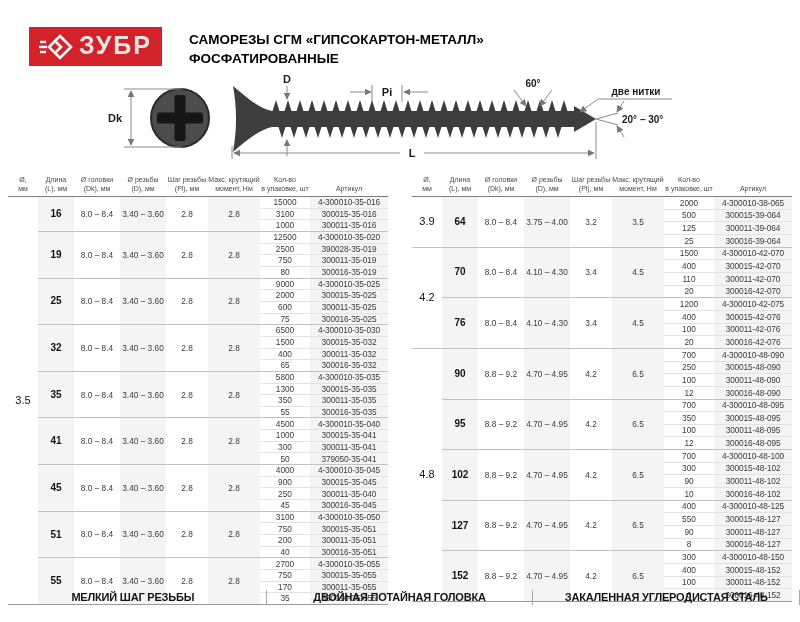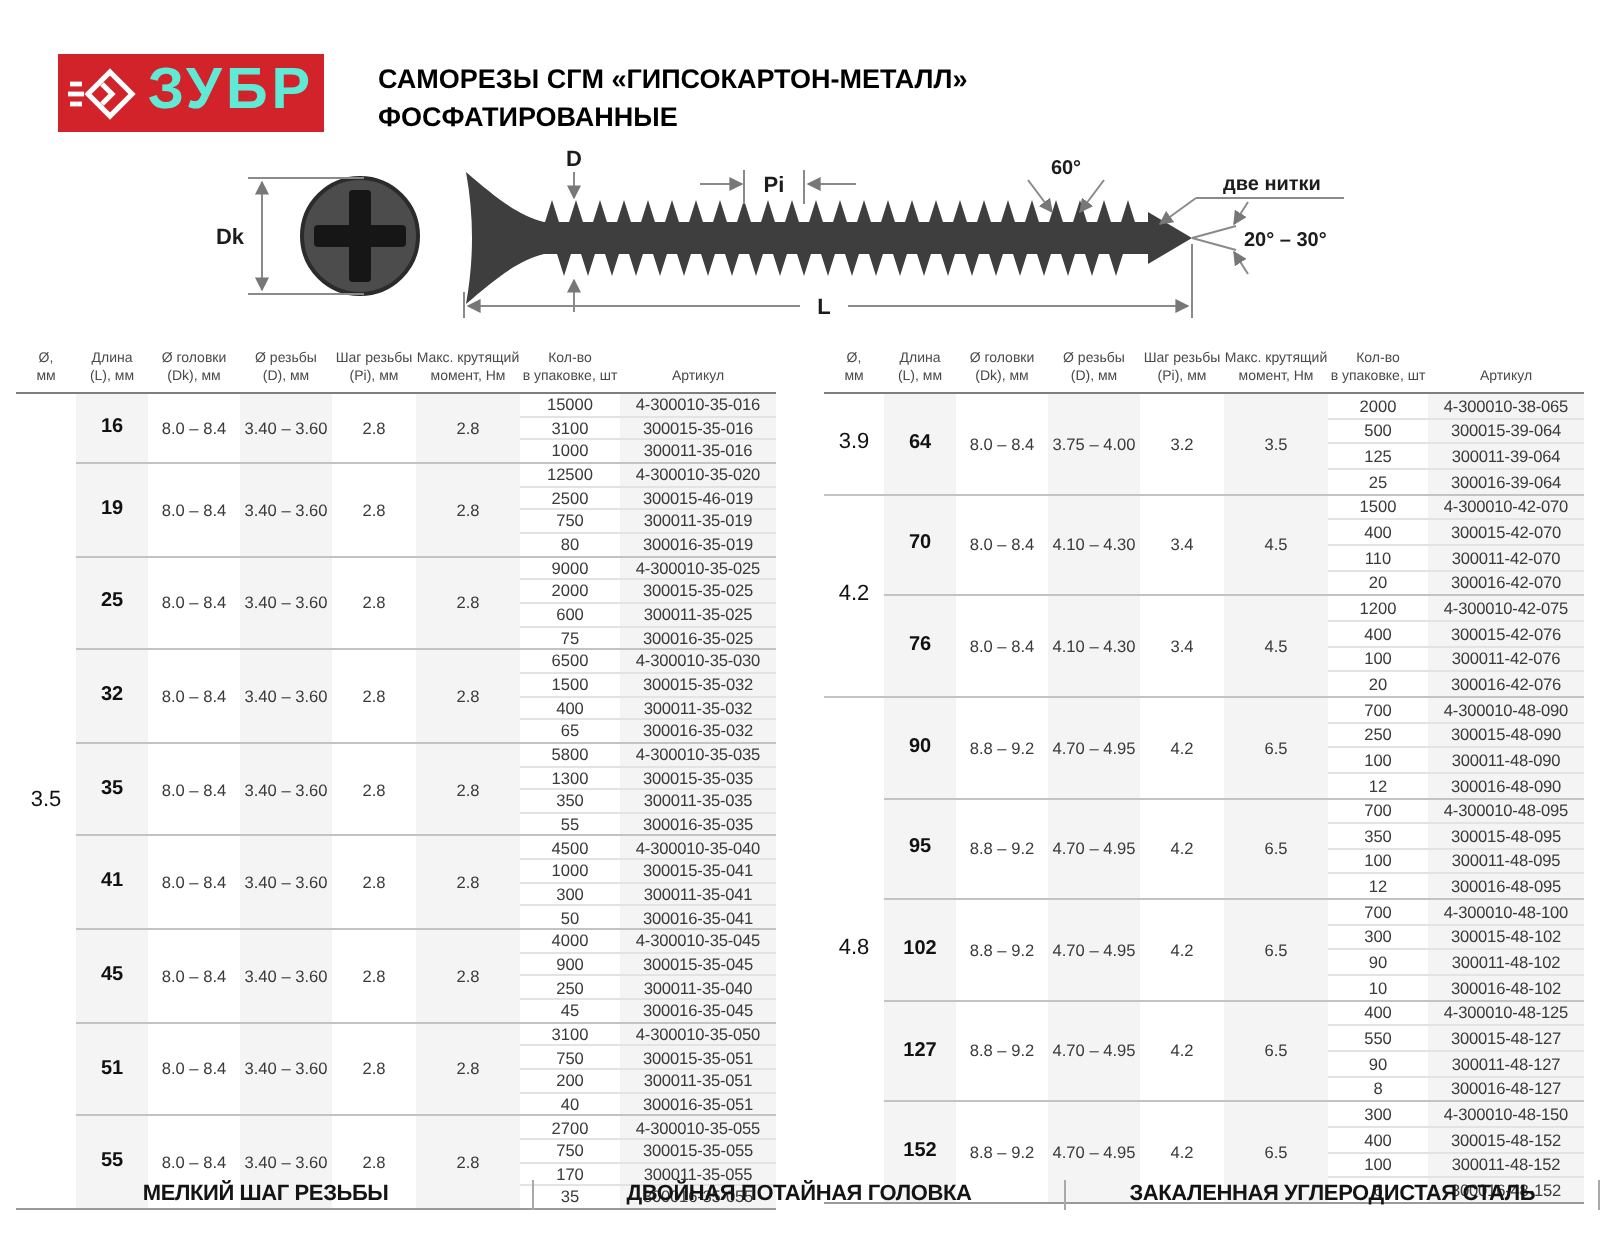--- a/index.html
+++ b/index.html
@@ -1,21 +1,21 @@
 <!DOCTYPE html>
 <html><head>
 <meta charset="utf-8">
 <style>
   html,body{margin:0;padding:0;background:#fff;}
   #page{position:relative;width:800px;height:622px;background:#fff;overflow:hidden;
         font-family:"Liberation Sans",sans-serif;color:#333;}
   
   #logo{position:absolute;left:29px;top:27px;width:133px;height:39px;background:#d2232a;
         display:flex;align-items:center;justify-content:center;gap:6px;}
-  #logo .ztxt{color:#5eead4;font-size:29px;font-weight:bold;letter-spacing:2px;line-height:1;padding-bottom:2px;}
+  #logo .ztxt{color:#e5e5e5;font-size:25px;font-weight:bold;letter-spacing:2px;line-height:1;padding-bottom:2px;}
   #title{position:absolute;left:189px;top:30px;width:360px;font-size:13.5px;font-weight:bold;
          color:#000000;line-height:19px;}
   
   #diagram{position:absolute;left:0;top:72px;}
   #diagram text{fill:#1c1c1c;font-family:"Liberation Sans",sans-serif;}
   #diagram text.dim{font-size:11px;font-weight:bold;}
   #diagram text.note{font-size:10px;font-weight:600;}
   #diagram line,#diagram path.thin{stroke:#8a8a8a;stroke-width:1;fill:none;}
   
   .tblwrap{position:absolute;top:170px;}
@@ -165,21 +165,21 @@
             <td class="c2 s" rowspan="4">19</td>
             <td rowspan="4">8.0 – 8.4</td>
             <td class="s" rowspan="4">3.40 – 3.60</td>
             <td rowspan="4">2.8</td>
             <td class="s" rowspan="4">2.8</td>
             <td class="qty">12500</td>
             <td class="art s">4-300010-35-020</td>
           </tr>
           <tr class="sub">
             <td class="qty">2500</td>
-            <td class="art s">300015-46-019</td>
+            <td class="art s">390028-35-019</td>
           </tr>
           <tr class="sub">
             <td class="qty">750</td>
             <td class="art s">300011-35-019</td>
           </tr>
           <tr class="sub">
             <td class="qty">80</td>
             <td class="art s">300016-35-019</td>
           </tr>
           <tr class="gsep">
@@ -257,21 +257,21 @@
           <tr class="sub">
             <td class="qty">1000</td>
             <td class="art s">300015-35-041</td>
           </tr>
           <tr class="sub">
             <td class="qty">300</td>
             <td class="art s">300011-35-041</td>
           </tr>
           <tr class="sub">
             <td class="qty">50</td>
-            <td class="art s">300016-35-041</td>
+            <td class="art s">379050-35-041</td>
           </tr>
           <tr class="gsep">
             <td class="c2 s" rowspan="4">45</td>
             <td rowspan="4">8.0 – 8.4</td>
             <td class="s" rowspan="4">3.40 – 3.60</td>
             <td rowspan="4">2.8</td>
             <td class="s" rowspan="4">2.8</td>
             <td class="qty">4000</td>
             <td class="art s">4-300010-35-045</td>
           </tr>

